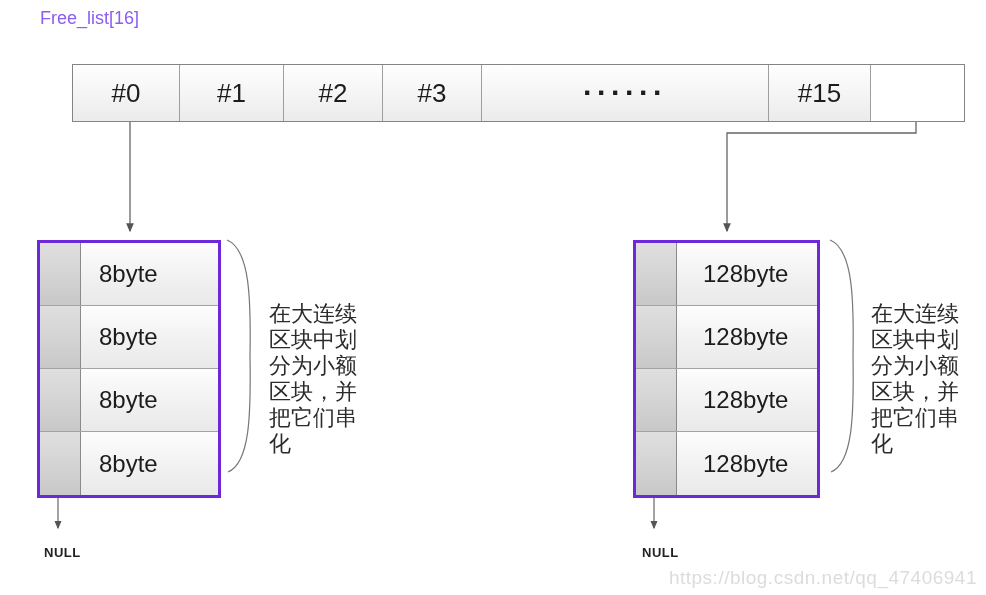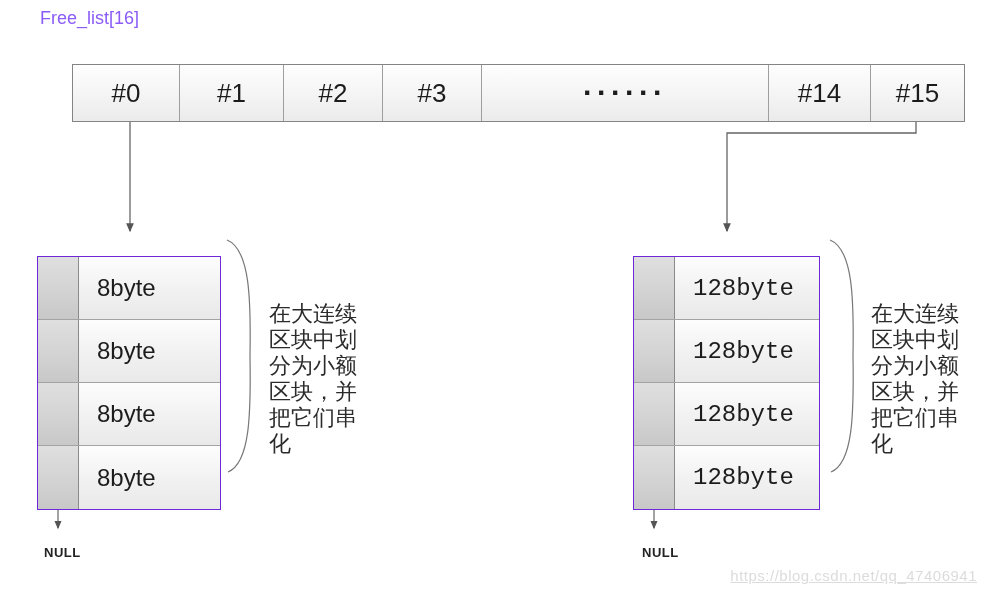--- a/index.html
+++ b/index.html
@@ -23,72 +23,71 @@
   }
   .array .cell:nth-child(1){width:107px;}
   .array .cell:nth-child(2){width:104px;}
   .array .cell:nth-child(3){width:99px;}
   .array .cell:nth-child(4){width:99px;}
   .array .cell:nth-child(5){width:287px;font-size:30px;font-weight:bold;letter-spacing:4px;}
   .array .cell:nth-child(6){width:102px;}
   .array .cell:nth-child(7){flex:1;border-right:none;}
   
   .chain{
-    position:absolute;top:256px;border:1px solid #6d28d9;box-sizing:border-box;
+    position:absolute;top:240px;border:3px solid #6d28d9;box-sizing:border-box;
     background:#d946ef;
   }
   .chain-left{left:37px;width:184px;}
   .chain-right{left:633px;width:187px;}
   .chain .node{
     display:flex;height:63px;border-bottom:1px solid #a3a3a3;box-sizing:border-box;
   }
   .chain .node:last-child{border-bottom:none;}
   .chain .ptr{
     width:41px;border-right:1px solid #8a8a8a;box-sizing:border-box;
     background:linear-gradient(180deg,#dfdfdf 0%,#d3d3d3 55%,#c8c8c8 100%);
   }
   .chain .val{
     flex:1;display:flex;align-items:center;padding-left:18px;
     background:linear-gradient(180deg,#fdfdfd 0%,#f1f1f1 55%,#e9e9e9 100%);
     font-size:24px;
   }
-  .chain-right .val{padding-left:18px;font-family:Liberation Mono, monospace;}
+  .chain-right .val{padding-left:26px;}
   
   .null-label{
     position:absolute;font-size:13px;font-weight:600;letter-spacing:0.5px;color:#222;
   }
   .null-left{left:44px;top:545px;}
   .null-right{left:642px;top:545px;}
   .annot{
     position:absolute;width:90px;font-size:22px;line-height:26px;
     text-align:left;color:#2b2b2b;word-break:break-all;
   }
   .annot-left{left:269px;top:301px;}
   .annot-right{left:871px;top:301px;}
   .watermark{
-    position:absolute;right:9px;top:567px;font-size:15px;color:#dcdcdc;letter-spacing:0.5px;text-decoration:underline;
+    position:absolute;right:9px;top:567px;font-size:19px;color:#dcdcdc;letter-spacing:0.5px;
   }
   
   .overlay{position:absolute;left:0;top:0;width:986px;height:595px;pointer-events:none;}
 </style>
 </head>
 <body>
 
 <div class="canvas">
 
   <div class="title">Free_list[16]</div>
 
   <div class="array">
 
   <div class="cell">#0</div>
       <div class="cell">#1</div>
       <div class="cell">#2</div>
       <div class="cell">#3</div>
       <div class="cell">······</div>
-      <div class="cell">#14</div>
       <div class="cell">#15</div>
     </div>
 
   <svg class="overlay" width="986" height="595" viewBox="0 0 986 595" xmlns="http://www.w3.org/2000/svg">
     <defs>
       <marker id="ah" markerWidth="8" markerHeight="8" refX="6" refY="3" orient="auto">
         <path d="M0,0 L7,3 L0,6 Z" fill="#555"></path>
       </marker>
     </defs>
 

